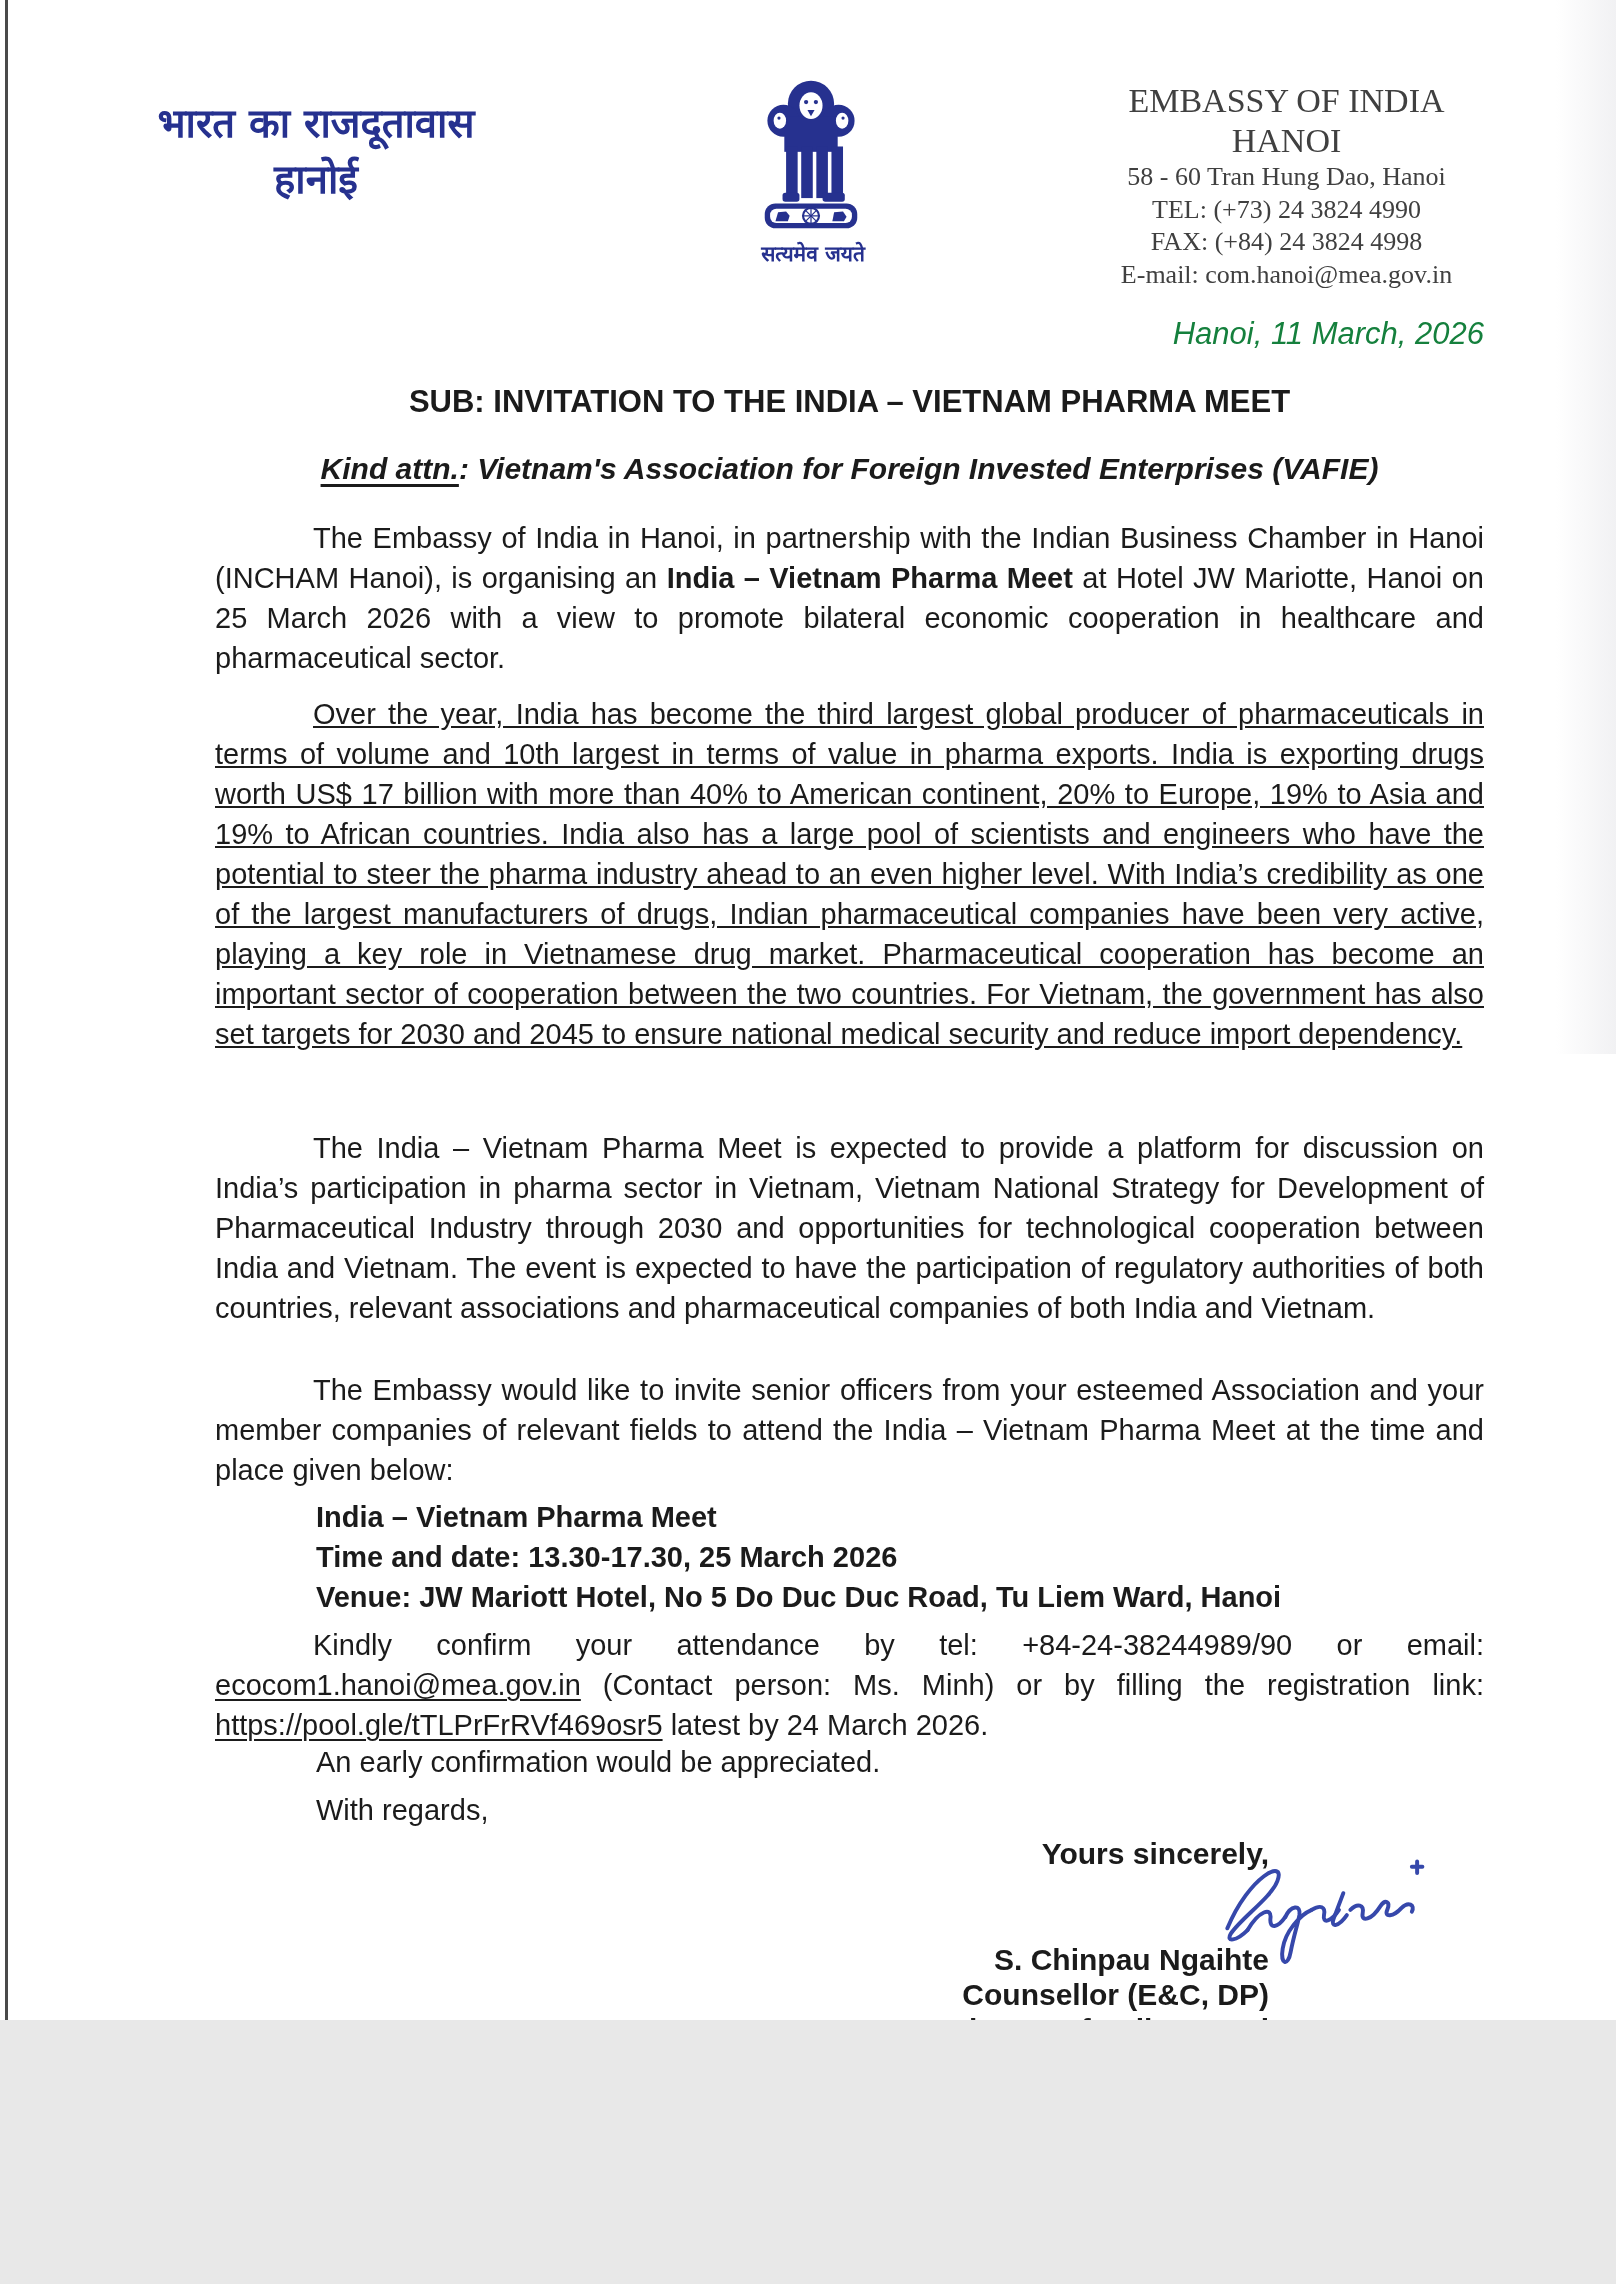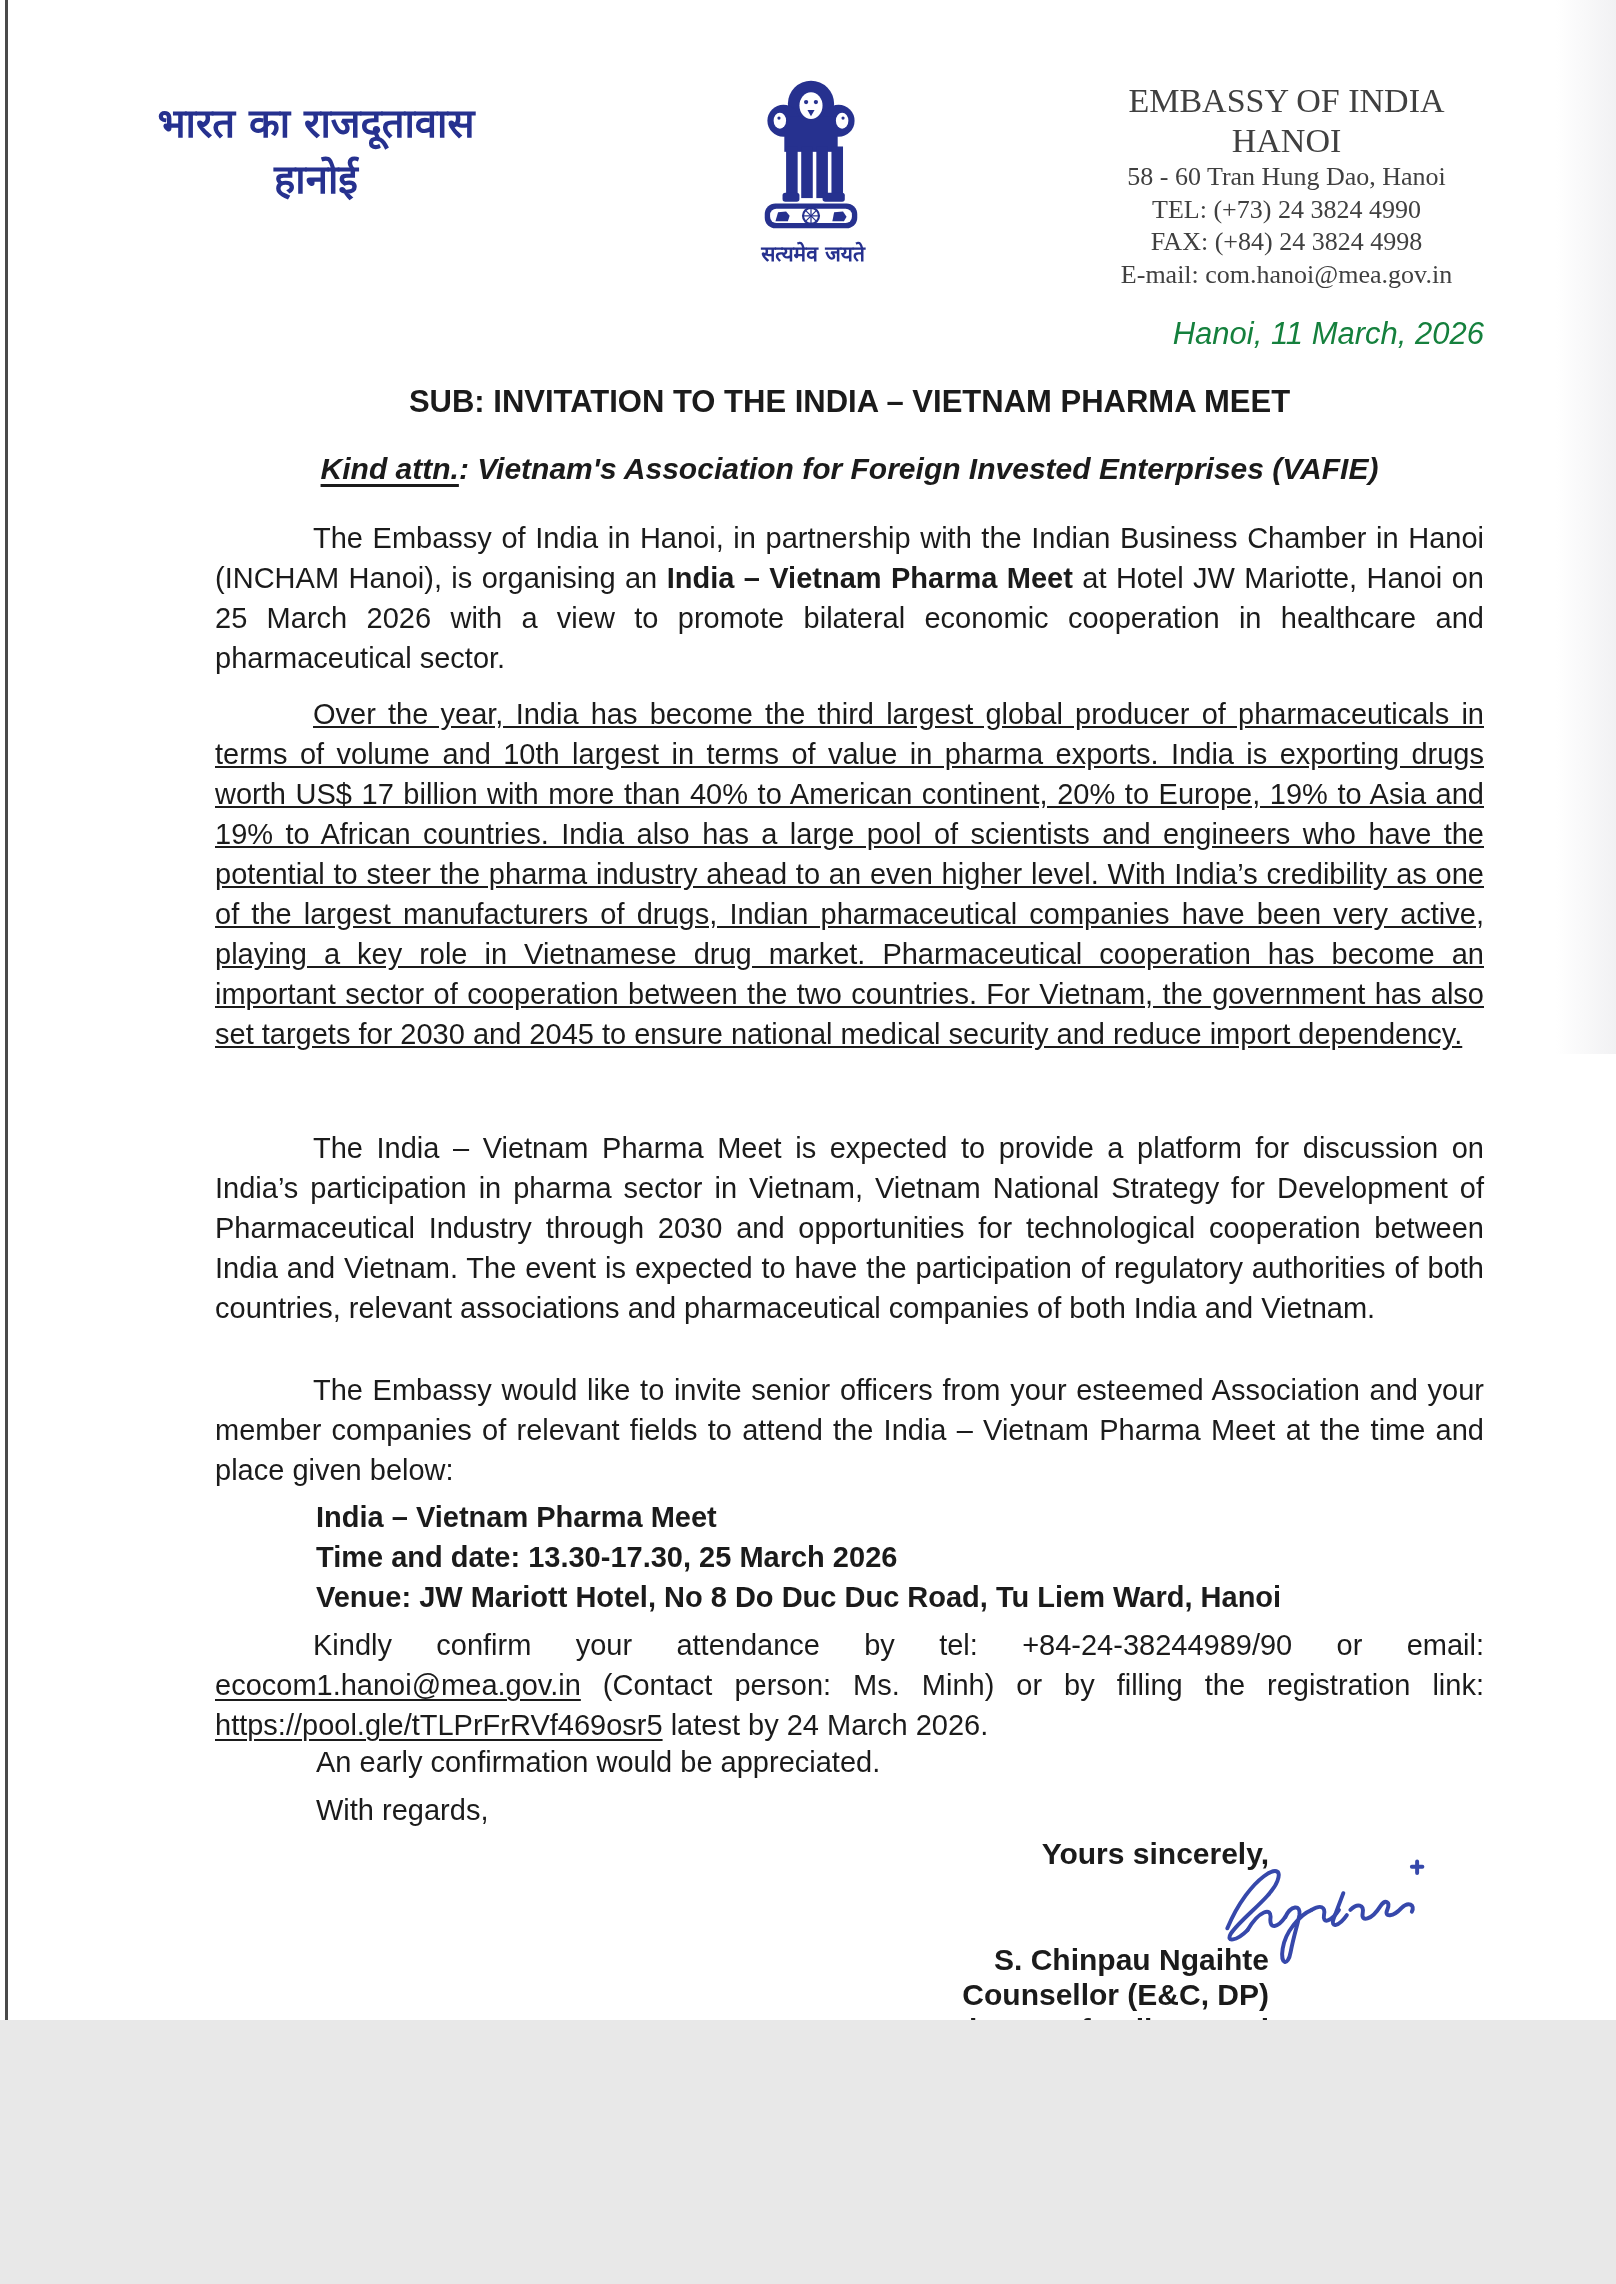--- a/index.html
+++ b/index.html
@@ -155,21 +155,21 @@
 
     <p class="para p2">Over the year, India has become the third largest global producer of pharmaceuticals in terms of volume and 10th largest in terms of value in pharma exports. India is exporting drugs worth US$ 17 billion with more than 40% to American continent, 20% to Europe, 19% to Asia and 19% to African countries. India also has a large pool of scientists and engineers who have the potential to steer the pharma industry ahead to an even higher level. With India’s credibility as one of the largest manufacturers of drugs, Indian pharmaceutical companies have been very active, playing a key role in Vietnamese drug market. Pharmaceutical cooperation has become an important sector of cooperation between the two countries. For Vietnam, the government has also set targets for 2030 and 2045 to ensure national medical security and reduce import dependency.</p>
 
     <p class="para p3">The India – Vietnam Pharma Meet is expected to provide a platform for discussion on India’s participation in pharma sector in Vietnam, Vietnam National Strategy for Development of Pharmaceutical Industry through 2030 and opportunities for technological cooperation between India and Vietnam. The event is expected to have the participation of regulatory authorities of both countries, relevant associations and pharmaceutical companies of both India and Vietnam.</p>
 
     <p class="para p4">The Embassy would like to invite senior officers from your esteemed Association and your member companies of relevant fields to attend the India – Vietnam Pharma Meet at the time and place given below:</p>
 
     <div class="event-block">
       <div>India – Vietnam Pharma Meet</div>
       <div>Time and date: 13.30-17.30, 25 March 2026</div>
-      <div>Venue: JW Mariott Hotel, No 8 Do Duc Duc Road, Tu Liem Ward, Hanoi</div>
+      <div>Venue: JW Mariott Hotel, No 5 Do Duc Duc Road, Tu Liem Ward, Hanoi</div>
     </div>
 
     <p class="para p5" style="text-indent:98px;"><span>Kindly confirm your attendance by tel: +84-24-38244989/90 or email: </span><span class="ulink">ecocom1.hanoi@mea.gov.in</span><span> (Contact person: Ms. Minh) or by filling the registration link: </span><span class="ulink">https://pool.gle/tTLPrFrRVf469osr5</span><span> latest by 24 March 2026.</span></p>
 
     <div class="single-line note-line">An early confirmation would be appreciated.</div>
     <div class="single-line regards-line">With regards,</div>
   </div>
 
   <div class="valediction">Yours sincerely,</div>
 

